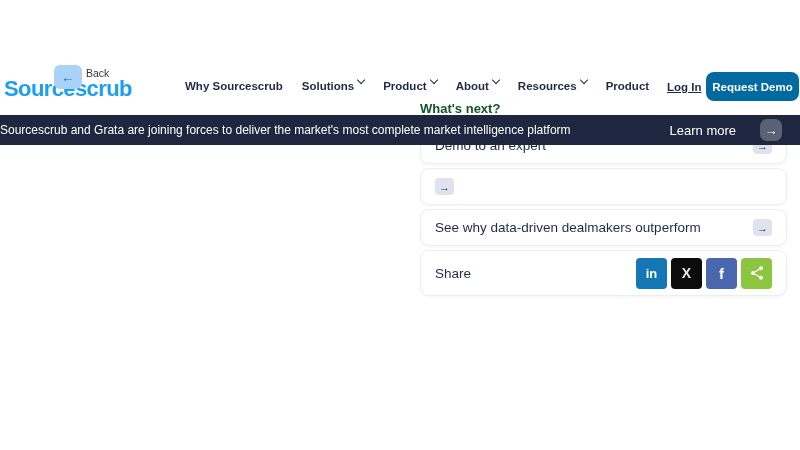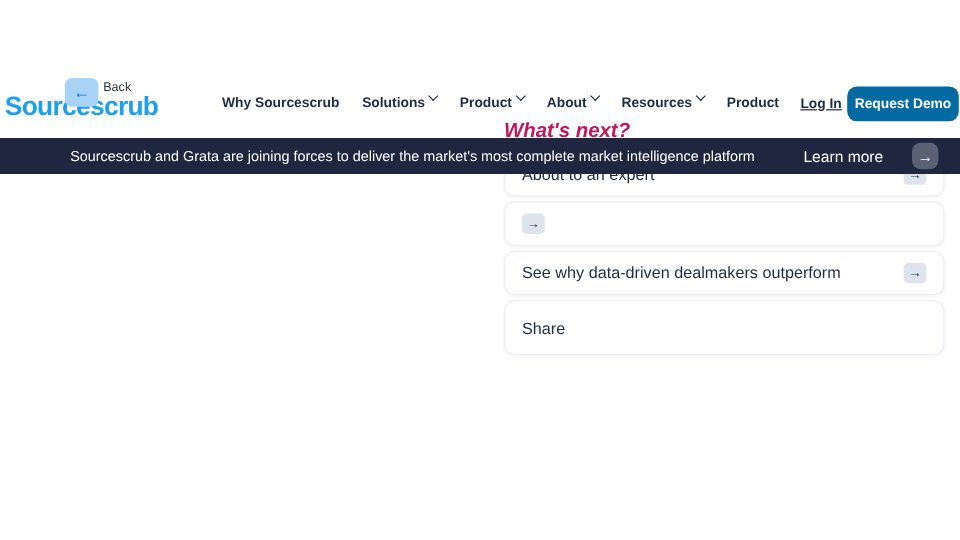--- a/index.html
+++ b/index.html
@@ -45,30 +45,30 @@
     color:#ffffff;font-size:11.5px;font-weight:bold;
     font-family:"Liberation Sans", sans-serif;
     display:flex;align-items:center;justify-content:center;cursor:pointer;
   }
   
   .banner{
     position:absolute;left:0;top:115px;width:800px;height:30px;
     background:#1f2640;z-index:20;
     display:flex;align-items:center;color:#ffffff;
   }
-  .banner-text{font-size:12px;margin-left:18px;flex:1;text-align:center;}
+  .banner-text{font-size:12px;flex:1;}
   .banner-link{font-size:13px;margin-right:24px;cursor:pointer;}
   .banner-arrow{
     width:22px;height:22px;border-radius:7px;background:#5a6175;
     display:flex;align-items:center;justify-content:center;
     color:#ffffff;font-size:13px;margin-right:18px;cursor:pointer;flex:none;
   }
   
   .panel{position:absolute;left:420px;top:99px;width:367px;z-index:10;}
-  .panel-heading{font-size:17px;font-weight:bold;color:#be185d;margin:0 0 8px 0;line-height:20px;font-style:italic;}
+  .panel-heading{font-size:13px;font-weight:bold;color:#14532d;margin:0 0 8px 0;line-height:20px;}
   .row{
     box-sizing:border-box;height:37px;margin-bottom:4px;
     background:#ffffff;border:1px solid #eceef4;border-radius:9px;
     box-shadow:0 1px 3px rgba(30,40,70,0.05);
     display:flex;align-items:center;justify-content:space-between;
     padding:0 14px;cursor:pointer;
   }
   .row-label{font-size:13.5px;color:#1f2a44;}
   .row-arrow{
     width:19px;height:17px;border-radius:4px;background:#dfe3ed;flex:none;
@@ -122,35 +122,45 @@
   </div>
 </nav>
 
 <div class="login">Log In</div>
 <button class="demo-btn">Request Demo</button>
 
 <div class="panel">
   <h2 class="panel-heading">What's next?</h2>
 
   <div class="row">
-    <span class="row-label">About to an expert</span>
+    <span class="row-label">Demo to an expert</span>
     <span class="row-arrow">→</span>
   </div>
 
   <div class="row">
     <span class="row-arrow">→</span>
   </div>
 
   <div class="row">
     <span class="row-label">See why data-driven dealmakers outperform</span>
     <span class="row-arrow">→</span>
   </div>
 
   <div class="row share">
     <span class="row-label">Share</span>
+    <span class="social-group">
+      <button class="social-btn linkedin">in</button>
+      <button class="social-btn xcorp">X</button>
+      <button class="social-btn facebook">f</button>
+      <button class="social-btn sharealt">
+        <svg width="16" height="16" viewBox="0 0 24 24">
+          <path fill="#ffffff" d="M18 16.08c-.76 0-1.44.3-1.96.77L8.91 12.7c.05-.23.09-.46.09-.7s-.04-.47-.09-.7l7.05-4.11c.54.5 1.25.81 2.04.81 1.66 0 3-1.34 3-3s-1.34-3-3-3-3 1.34-3 3c0 .24.04.47.09.7L8.04 9.81C7.5 9.31 6.79 9 6 9c-1.66 0-3 1.34-3 3s1.34 3 3 3c.79 0 1.5-.31 2.04-.81l7.12 4.16c-.05.21-.08.43-.08.65 0 1.61 1.31 2.92 2.92 2.92s2.92-1.31 2.92-2.92-1.31-2.92-2.92-2.92z"></path>
+        </svg>
+      </button>
+    </span>
   </div>
 </div>
 
 <div class="banner">
   <span class="banner-text">Sourcescrub and Grata are joining forces to deliver the market's most complete market intelligence platform</span>
   <span class="banner-link">Learn more</span>
   <span class="banner-arrow">→</span>
 </div>
 
 </body></html>

